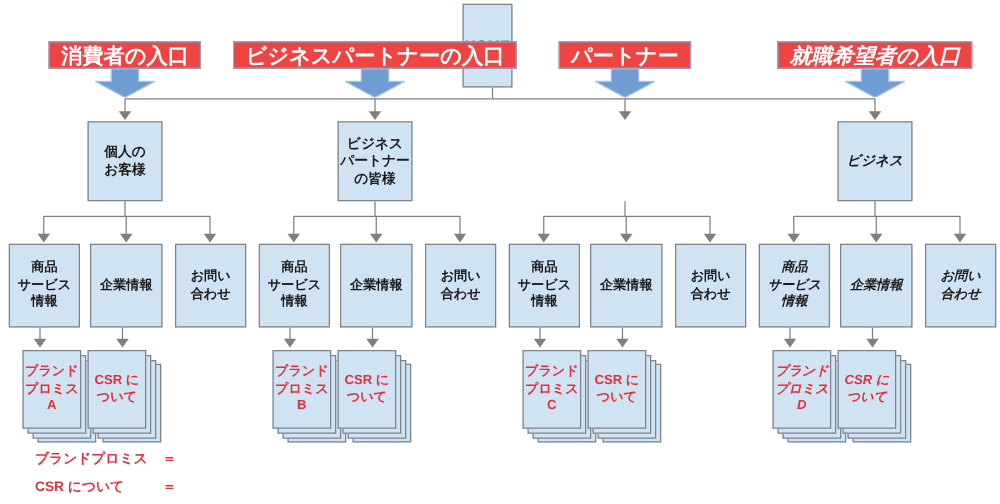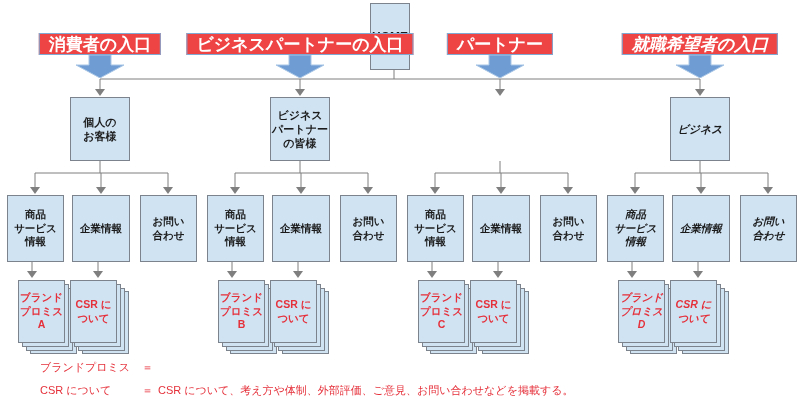--- a/index.html
+++ b/index.html
@@ -28,21 +28,21 @@
   .s1{left:6px;margin-left:12px;} .s2{left:70px;}
   .pg{position:absolute;width:47px;height:63px;background:#cfe3f3;border:1px solid #7d838c;box-sizing:border-box;}
   .pg3{left:12px;top:11px;} .pg2{left:8px;top:8px;} .pg1{left:4px;top:4px;}
   .front{left:0;top:0;display:flex;align-items:center;justify-content:center;text-align:center;
          font-size:10.5px;font-weight:bold;color:#e5303a;white-space:pre-line;line-height:1.3;}
 
   .home{position:absolute;left:370px;top:3px;width:40px;height:67px;box-sizing:border-box;
         background:#cfe3f3;border:1.5px solid #7d838c;display:flex;align-items:center;
         justify-content:center;font-weight:bold;font-size:12px;color:#1b1b1b;}
 
-  .footnotes{position:absolute;left:40px;top:356px;color:#e5303a;font-size:11px;font-weight:normal;}
+  .footnotes{position:absolute;left:28px;top:356px;color:#e5303a;font-size:11px;font-weight:bold;}
   .fnrow{display:flex;height:23px;line-height:23px;white-space:nowrap;}
   .fnterm{width:102px;}
   .fneq{margin-right:5px;}
 </style>
 </head>
 <body>
 
 <div class="canvas">
 
   <svg class="wires" width="800" height="403" viewBox="0 0 800 403">
@@ -193,17 +193,16 @@
   </div>
 
   <div class="footnotes">
     <div class="fnrow">
       <span class="fnterm">ブランドプロミス</span>
       <span class="fneq">＝</span>
     </div>
     <div class="fnrow">
       <span class="fnterm">CSR について</span>
       <span class="fneq">＝</span>
-      <span class="fndef">CSR について、考え方や体制、外部評価、ご意見、お問い合わせなどを掲載する。</span>
     </div>
   </div>
 
 </div>
 
 </body></html>

